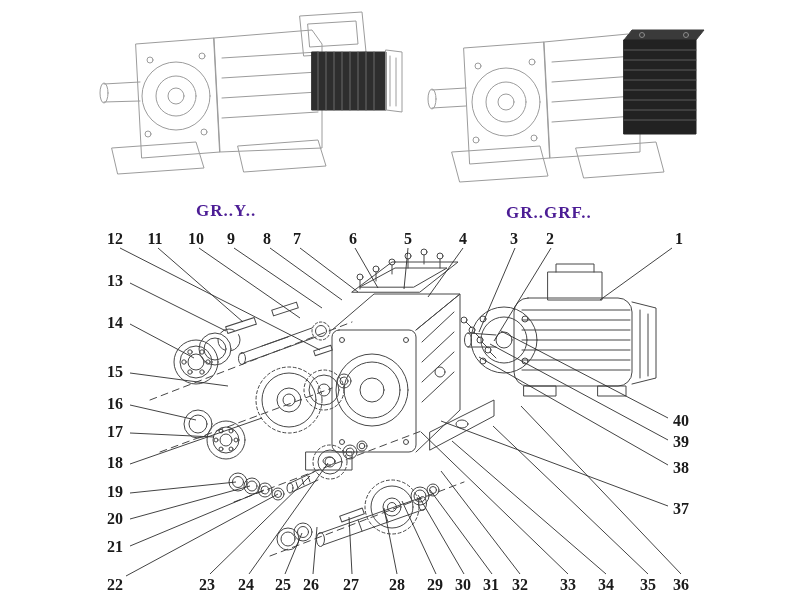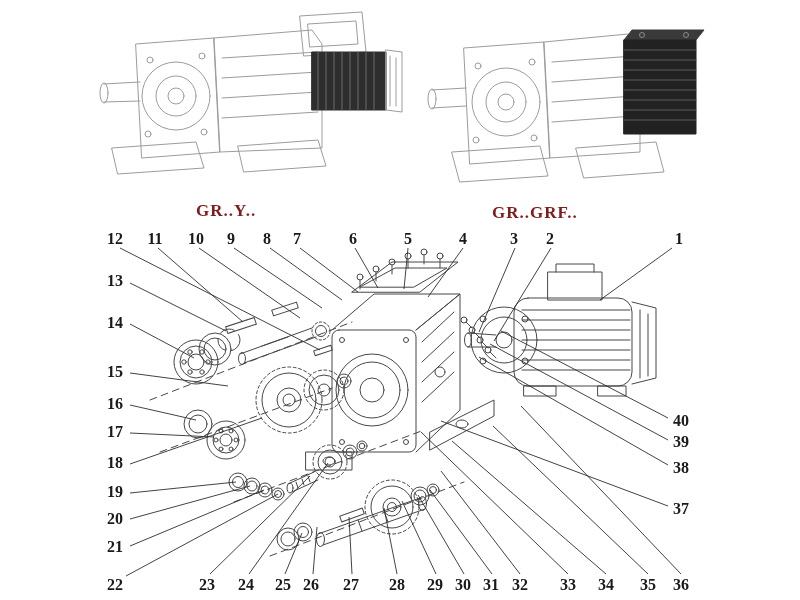--- a/index.html
+++ b/index.html
@@ -4,24 +4,24 @@
 <style>
   html,body{margin:0;padding:0;}
   body{
     width:800px;height:600px;background:#ffffff;overflow:hidden;
     font-family:"Liberation Serif", serif;
   }
   .figure{position:relative;width:800px;height:600px;background:#fff;}
   svg{position:absolute;left:0;top:0;}
   .variant-label{
     position:absolute;font-weight:bold;font-size:17px;letter-spacing:1px;
-    color:#7f1d1d;font-family:"Liberation Serif", serif;white-space:nowrap;
+    color:#4c1d95;font-family:"Liberation Serif", serif;white-space:nowrap;
   }
   .label-gry{left:196px;top:201px;}
-  .label-grgrf{left:492px;top:203px;}
+  .label-grgrf{left:506px;top:203px;}
   
   svg .part{fill:none;stroke:#474747;stroke-width:1;stroke-linecap:round;stroke-linejoin:round;}
   svg .ghost{fill:none;stroke:#9c9c9c;stroke-width:1;stroke-linecap:round;stroke-linejoin:round;}
   svg .leader{stroke:#2e2e2e;stroke-width:0.9;fill:none;}
   svg text.callout{
     font-family:"Liberation Serif", serif;font-size:16px;font-weight:bold;
     fill:#1a1a1a;text-anchor:middle;
   }
 </style>
 </head>

